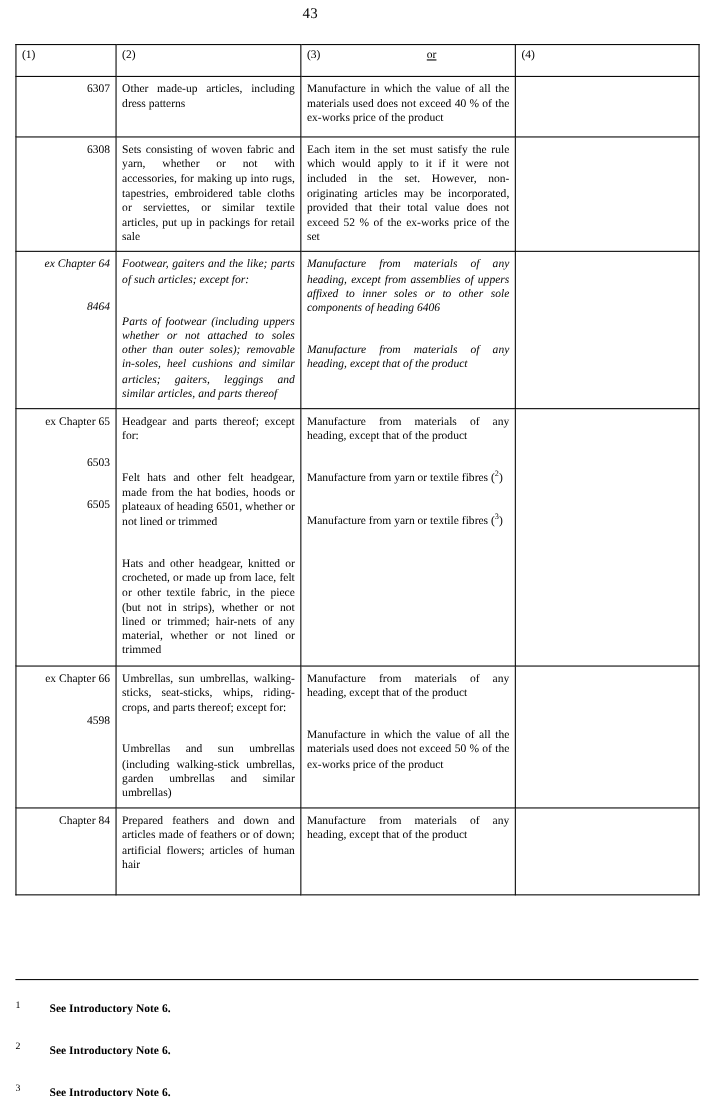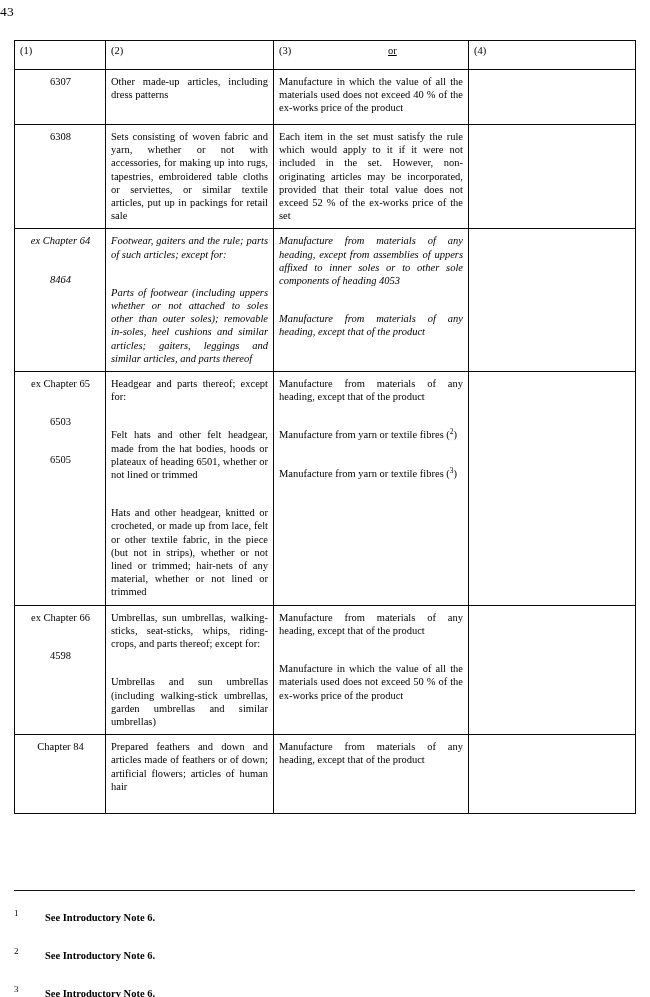--- a/index.html
+++ b/index.html
@@ -22,20 +22,21 @@
     width: 650px;
     height: 997px;
   }
 
   
   .page-number {
     position: absolute;
     top: 4px;
     left: 0;
     width: 564px;
+    text-align: center;
     font-size: 13.5px;
     letter-spacing: 0.3px;
   }
 
   
   .rules-table {
     position: absolute;
     left: 14px;
     top: 40px;
     width: 621px;
@@ -82,21 +83,21 @@
     padding: 5px 5px 6px 6px;
   }
 
   
   .just {
     text-align: justify;
     text-justify: inter-word;
     margin: 0;
   }
   .nojust {
-    text-align: center;
+    text-align: right;
     margin: 0;
   }
 
   
   .sub-gap { height: 14px; }
 
   
   .row-6307  td { height: 54px; }
   .row-6308  td { height: 0; }
   .row-64    td { height: 0; font-style: italic; }
@@ -209,26 +210,26 @@
         </td>
       </tr>
 
       <tr class="row-64">
         <td>
           <div class="cellpad-c1 nojust">ex Chapter 64</div>
           <div class="sub-gap"></div>
           <div class="cellpad-c1 nojust">8464</div>
         </td>
         <td>
-          <div class="cellpad just">Footwear, gaiters and the rule; parts of such articles; except for:</div>
+          <div class="cellpad just">Footwear, gaiters and the like; parts of such articles; except for:</div>
           <div class="sub-gap"></div>
           <div class="cellpad just">Parts of footwear (including uppers whether or not attached to soles other than outer soles); removable in-soles, heel cushions and similar articles; gaiters, leggings and similar articles, and parts thereof</div>
         </td>
         <td>
-          <div class="cellpad just">Manufacture from materials of any heading, except from assemblies of uppers affixed to inner soles or to other sole components of heading 4053</div>
+          <div class="cellpad just">Manufacture from materials of any heading, except from assemblies of uppers affixed to inner soles or to other sole components of heading 6406</div>
           <div class="sub-gap"></div>
           <div class="cellpad just">Manufacture from materials of any heading, except that of the product</div>
         </td>
         <td>
           <div class="cellpad just"></div>
         </td>
       </tr>
 
       <tr class="row-65">
         <td>

